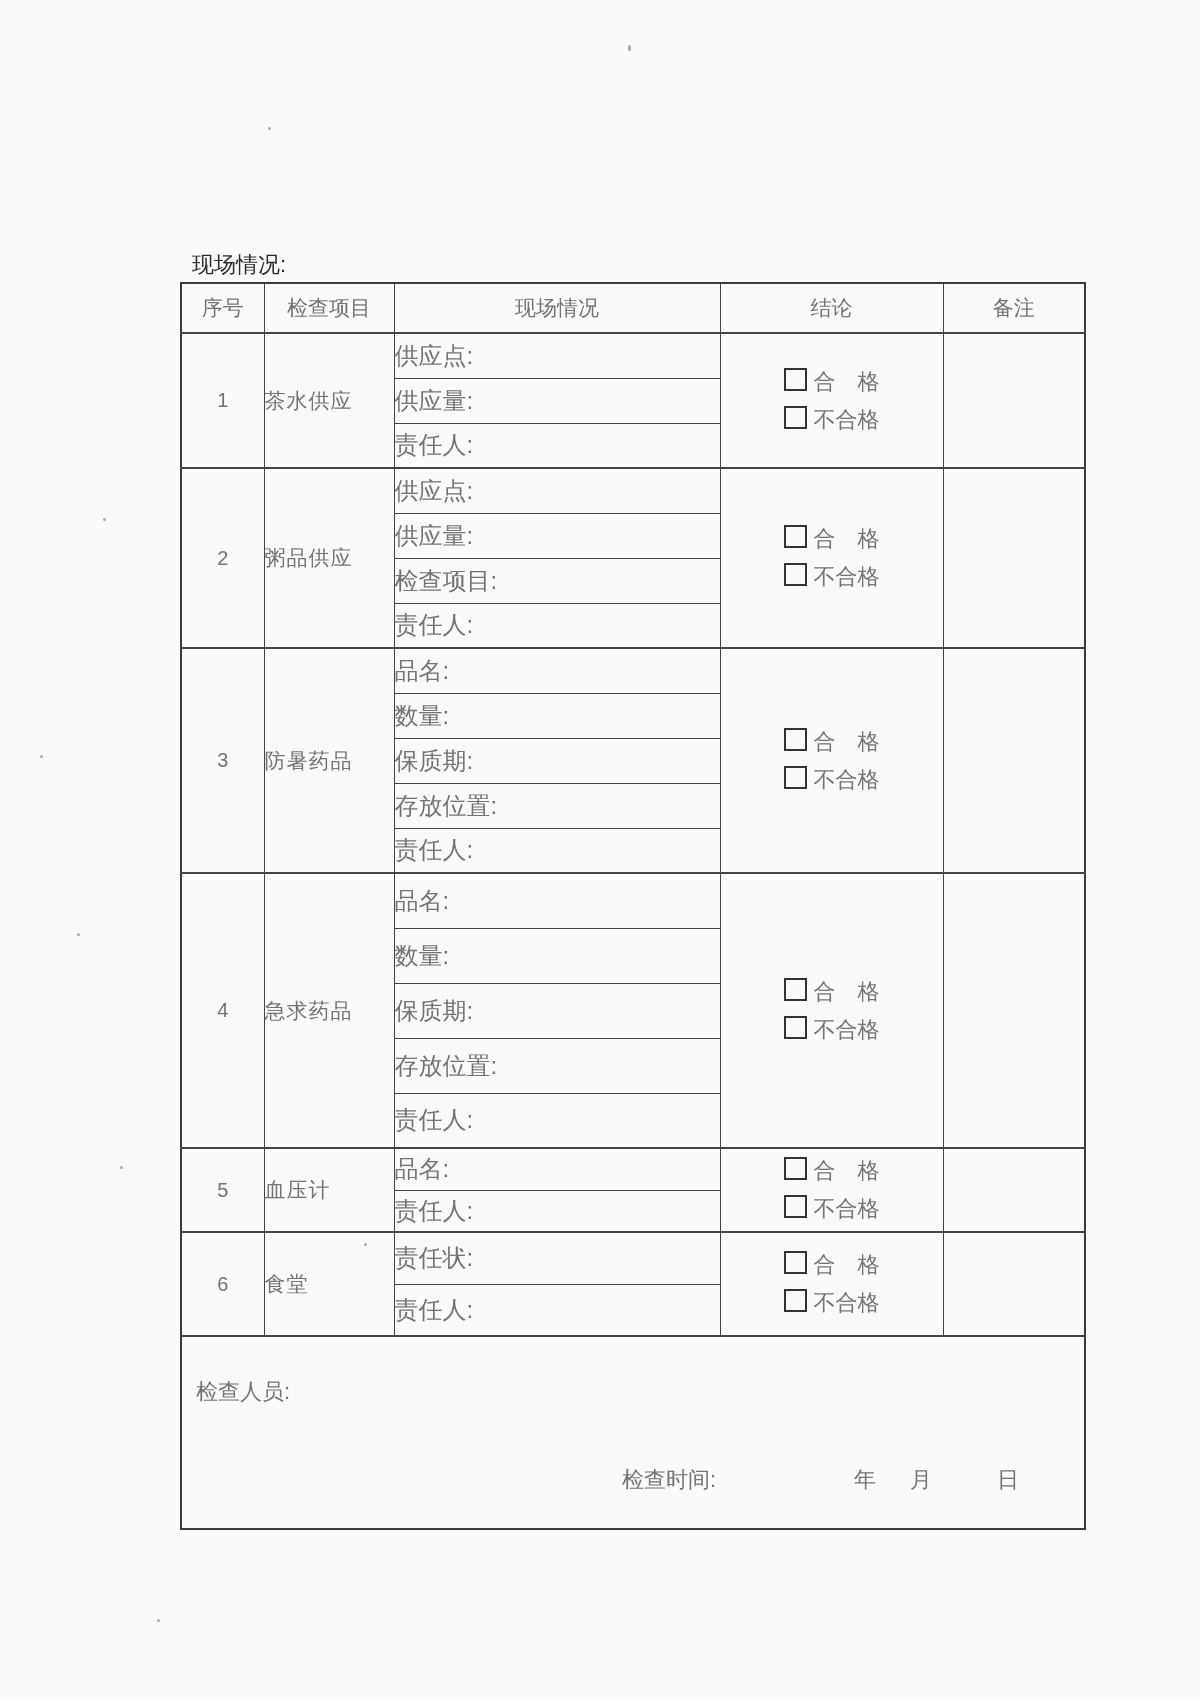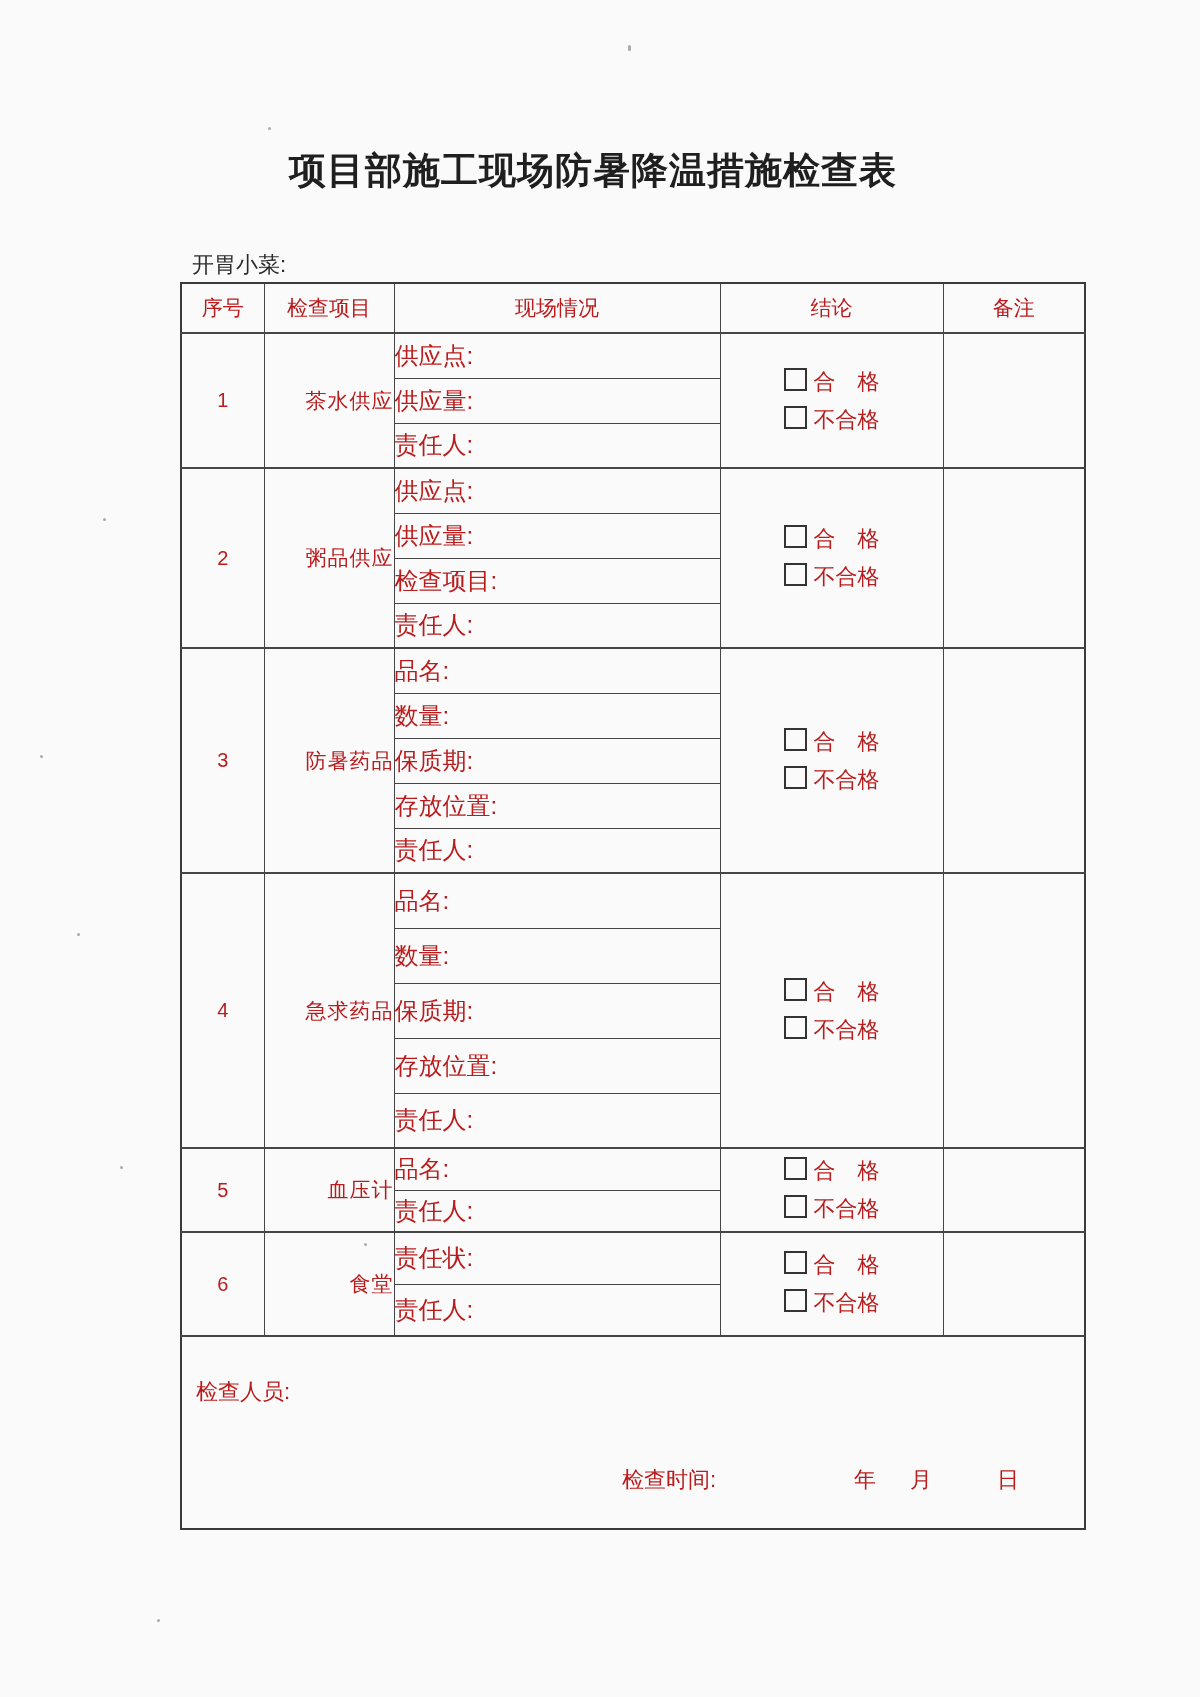--- a/index.html
+++ b/index.html
@@ -27,32 +27,32 @@
     font-size: 22px;
   }
   table.inspection {
     position: absolute;
     top: 282px; left: 180px;
     width: 904px;
     border-collapse: collapse;
     table-layout: fixed;
     border: 2px solid #3a3a3a;
     font-size: 21px;
-    color: #b91c1c;
+    color: #737373;
     padding-left: 24px;
   }
   table.inspection th, table.inspection td {
     border: 1.5px solid #454545;
     padding: 0;
     vertical-align: middle;
   }
   tr.gstart th, tr.gstart td { border-top-width: 2px; }
   th.hdr { font-weight: 400; text-align: center; font-size: 21px; }
   td.seq { text-align: center; font-size: 20px; }
-  td.item { text-align: right; font-size: 21px; letter-spacing: 1px; }
+  td.item { text-align: left; font-size: 21px; letter-spacing: 1px; }
   td.fc { padding-left: 16px; font-size: 24px; }
   td.concl { text-align: center; }
   .concl-box { display: inline-block; text-align: center; }
   .opt { line-height: 38px; font-size: 22px; white-space: nowrap; }
   .cb {
     display: inline-block;
     width: 19px; height: 19px;
     border: 2px solid #333;
     margin-right: 7px;
     vertical-align: -2px;
@@ -71,22 +71,21 @@
     background: #4a4a4a;
     border-radius: 50%;
     opacity: 0.45;
   }
 </style>
 </head>
 <body>
 
 <div class="page">
 
-  <div class="title">项目部施工现场防暑降温措施检查表</div>
-  <div class="form-name">开胃小菜:</div>
+  <div class="form-name">现场情况:</div>
 
   <table class="inspection">
     <colgroup>
       <col style="width:83px">
         <col style="width:130px">
         <col style="width:326px">
         <col style="width:223px">
         <col style="width:142px">
     </colgroup>
 

